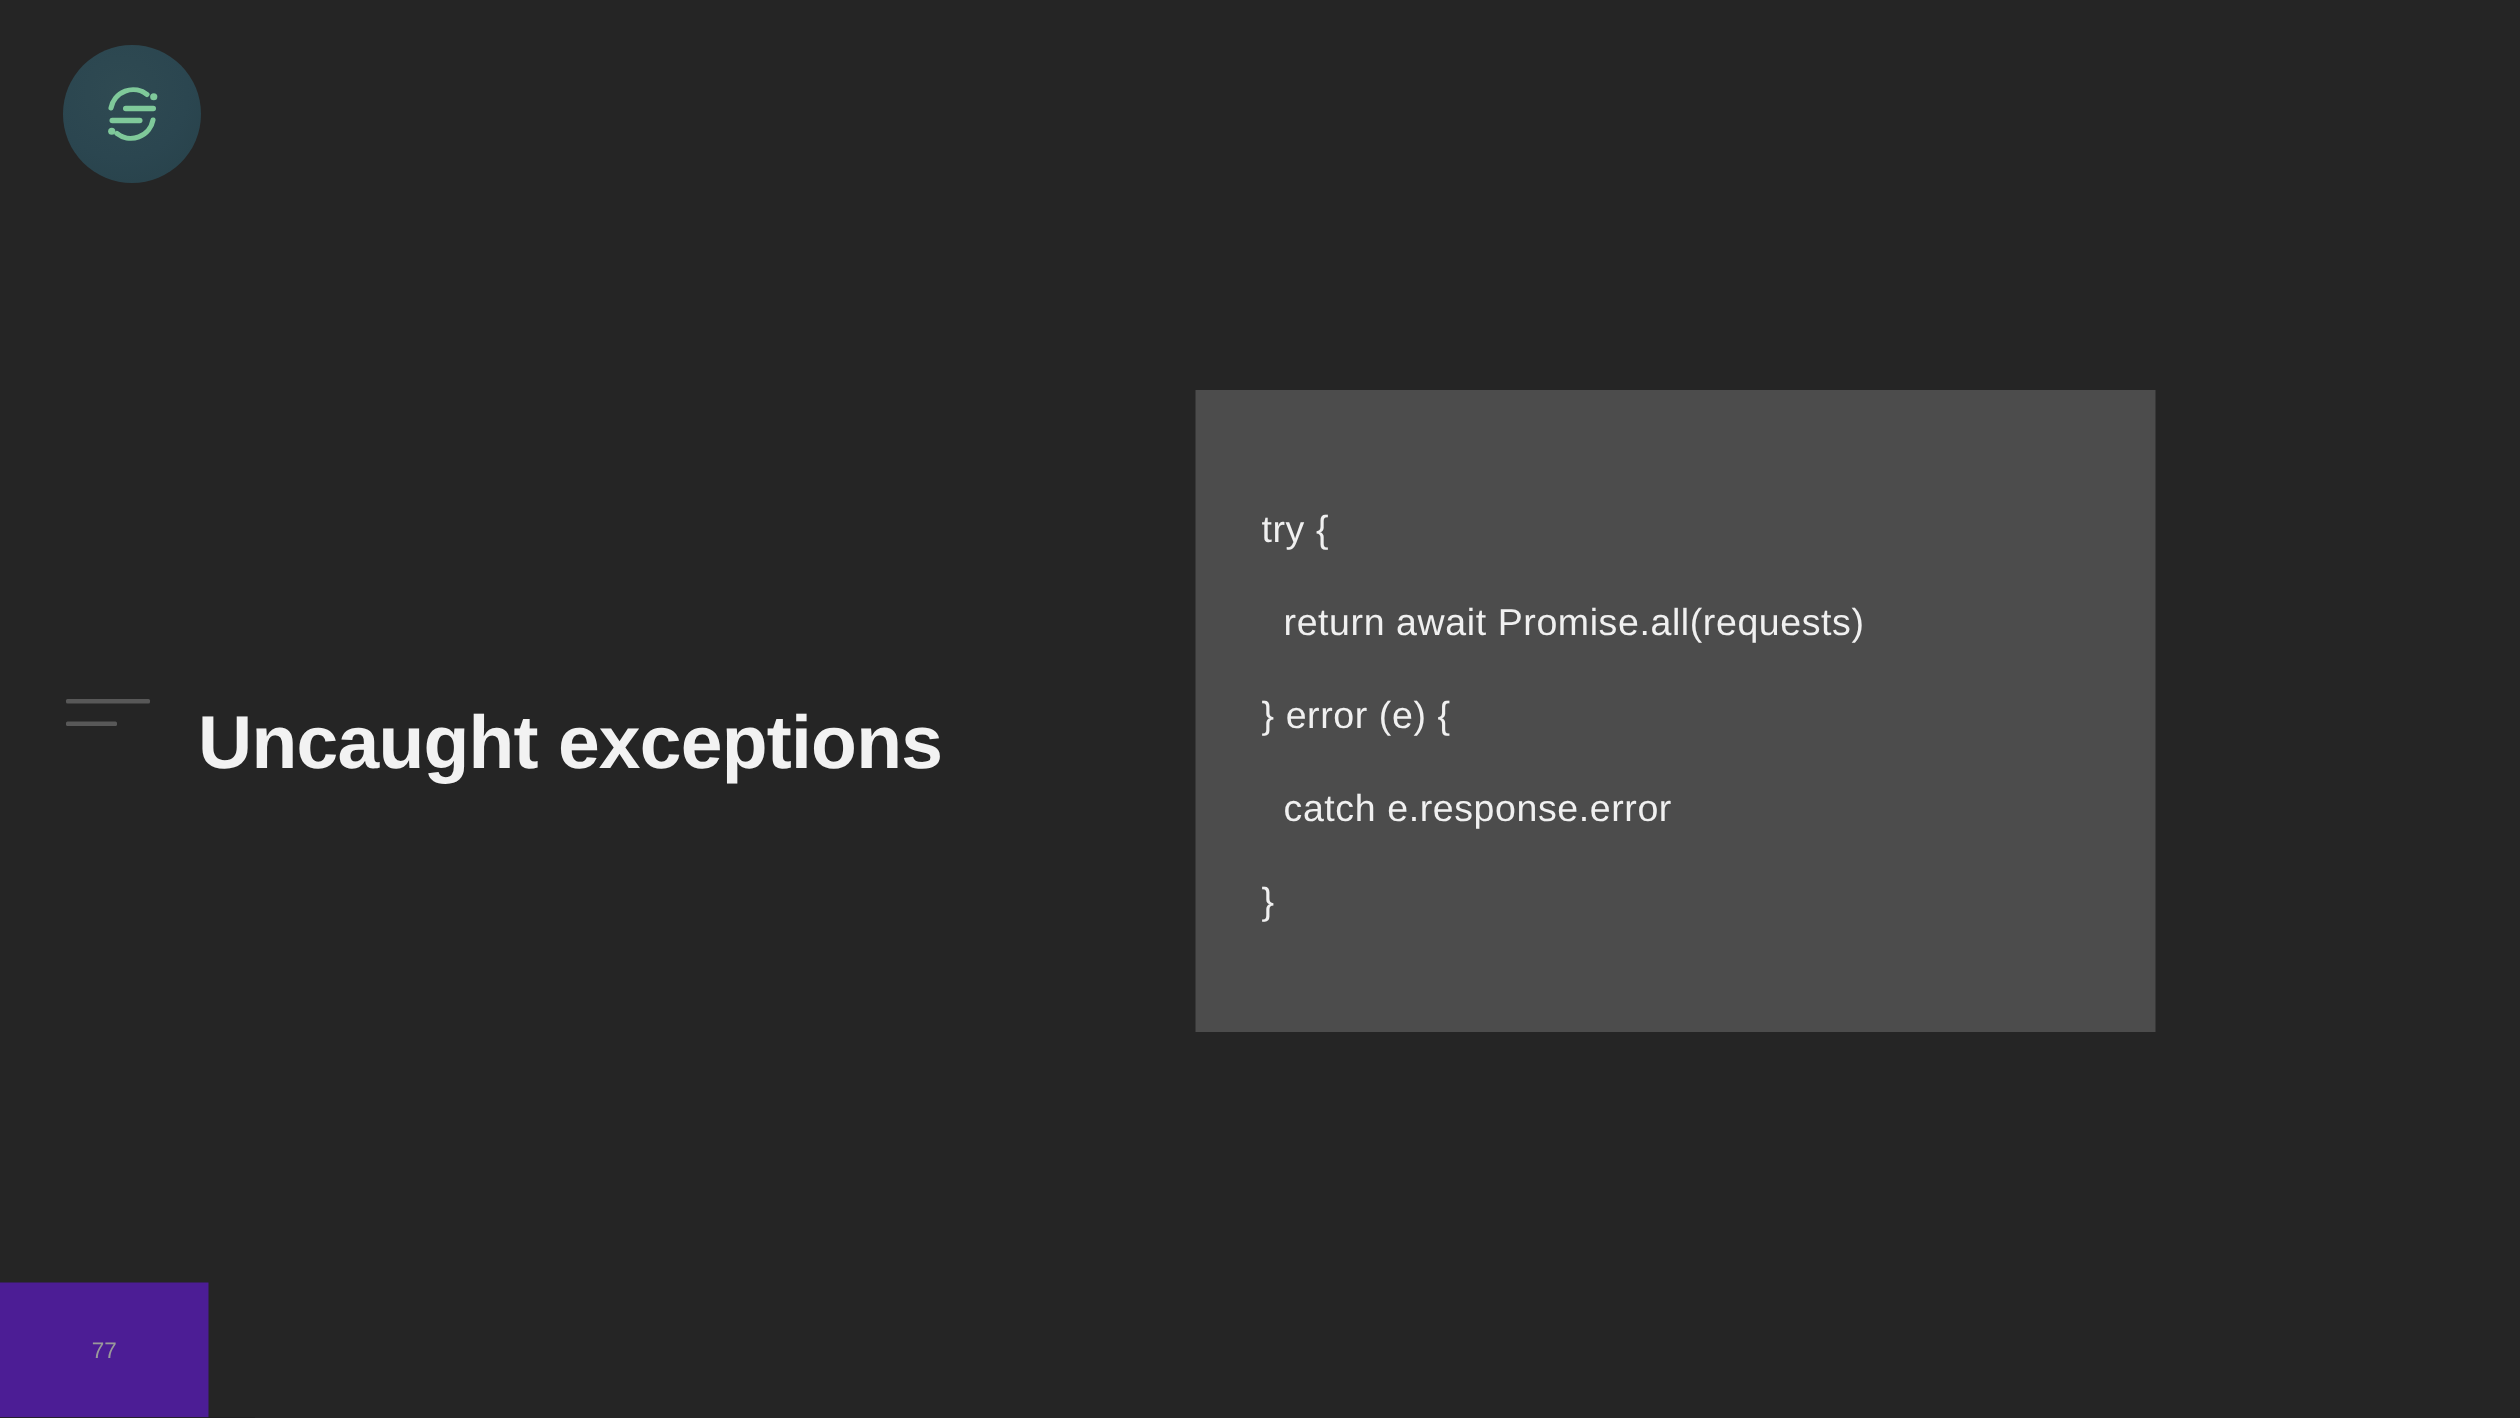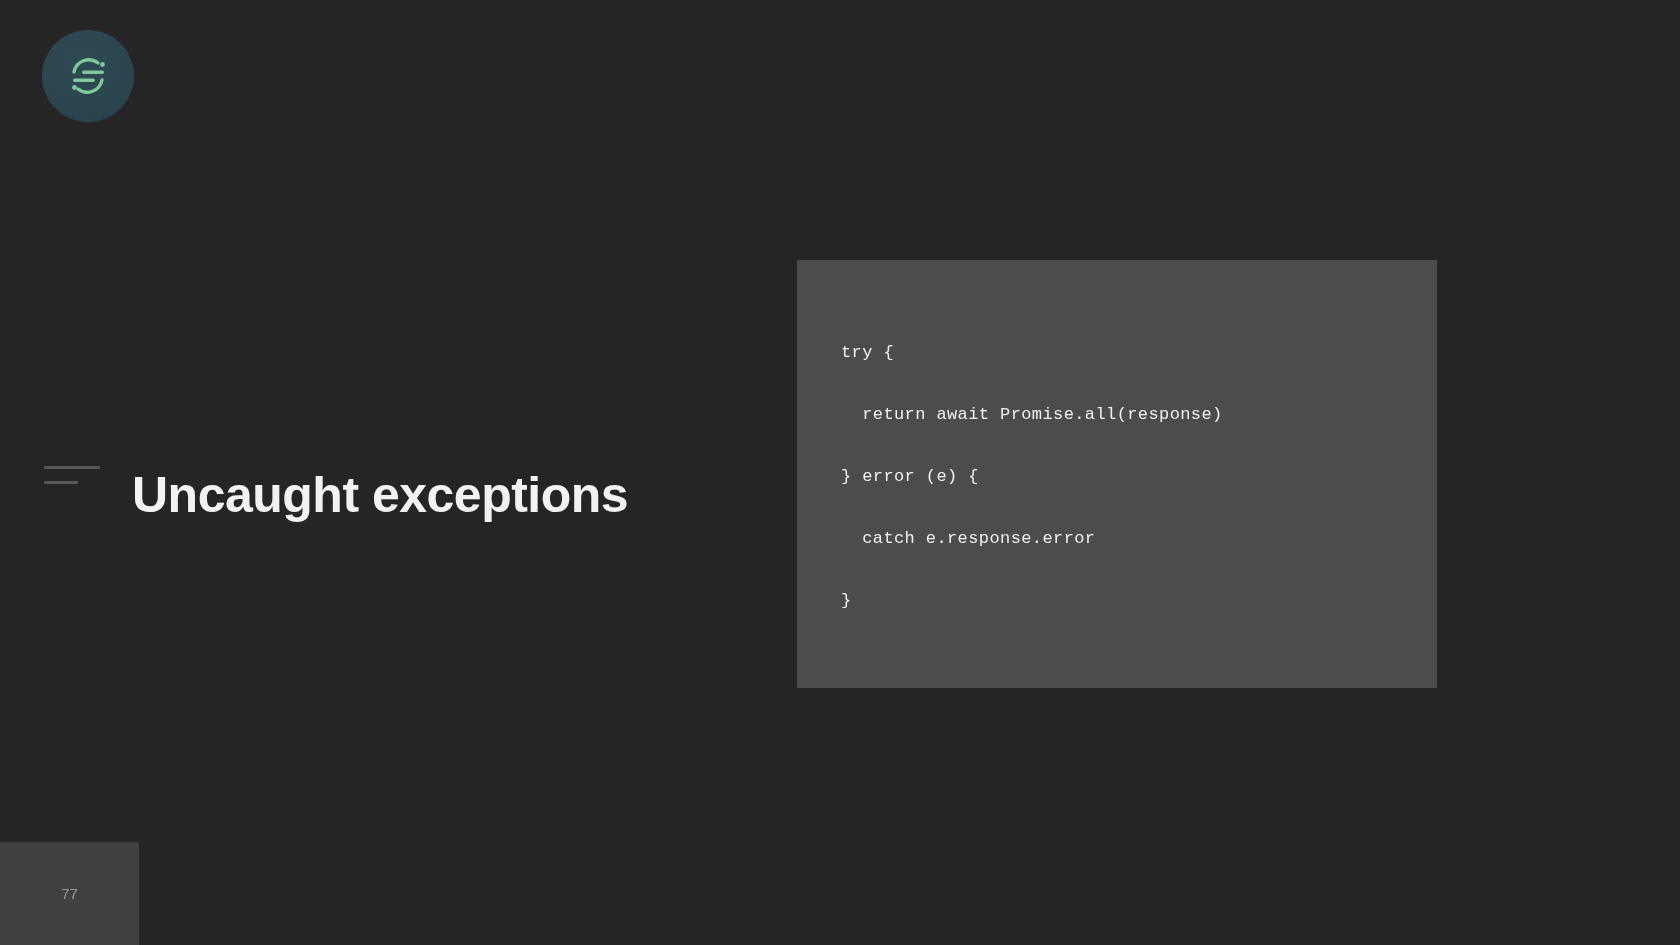--- a/index.html
+++ b/index.html
@@ -72,36 +72,36 @@
     position: absolute;
     left: 797px;
     top: 260px;
     width: 640px;
     height: 428px;
     background: #4c4c4c;
     box-sizing: border-box;
     padding: 62px 0 0 44px;
   }
   .code-line {
-    font-family: Liberation Mono, monospace;
-    font-size: 17px;
+    font-family: Liberation Sans, sans-serif;
+    font-size: 25px;
     line-height: 62px;
     color: #f0f0f0;
     white-space: pre;
     letter-spacing: 0.4px;
   }
 
   
   .page-box {
     position: absolute;
     left: 0;
     bottom: 0;
     width: 139px;
-    height: 103px;
-    background: #404040;
+    height: 90px;
+    background: #4c1d95;
     display: flex;
     align-items: center;
     justify-content: center;
   }
   .page-num {
     font-size: 15px;
     color: #9a9a9a;
     font-family: "Liberation Sans", sans-serif;
   }
 </style>
@@ -126,21 +126,21 @@
   <div class="title-group">
     <div class="dashes">
       <div class="dash long"></div>
       <div class="dash short"></div>
     </div>
     <div class="slide-title">Uncaught exceptions</div>
   </div>
 
   <div class="code-card">
     <div class="code-line">try {</div>
-    <div class="code-line">  return await Promise.all(response)</div>
+    <div class="code-line">  return await Promise.all(requests)</div>
     <div class="code-line">} error (e) {</div>
     <div class="code-line">  catch e.response.error</div>
     <div class="code-line">}</div>
   </div>
 
   <div class="page-box">
     <span class="page-num">77</span>
   </div>
 
 </div>

